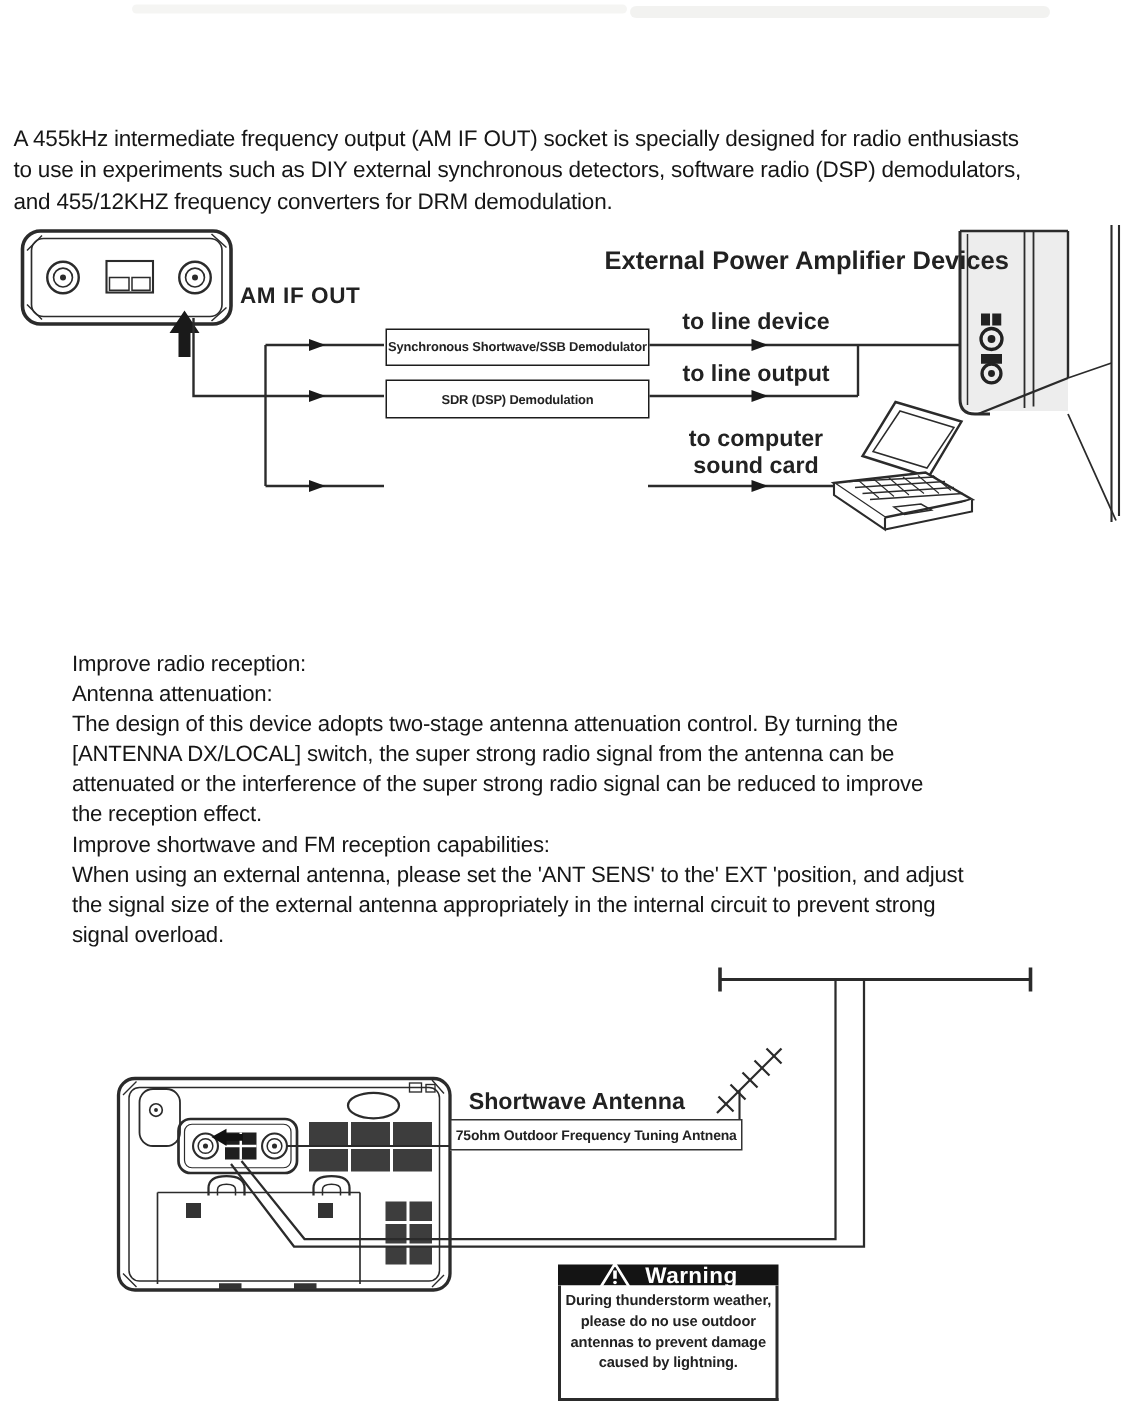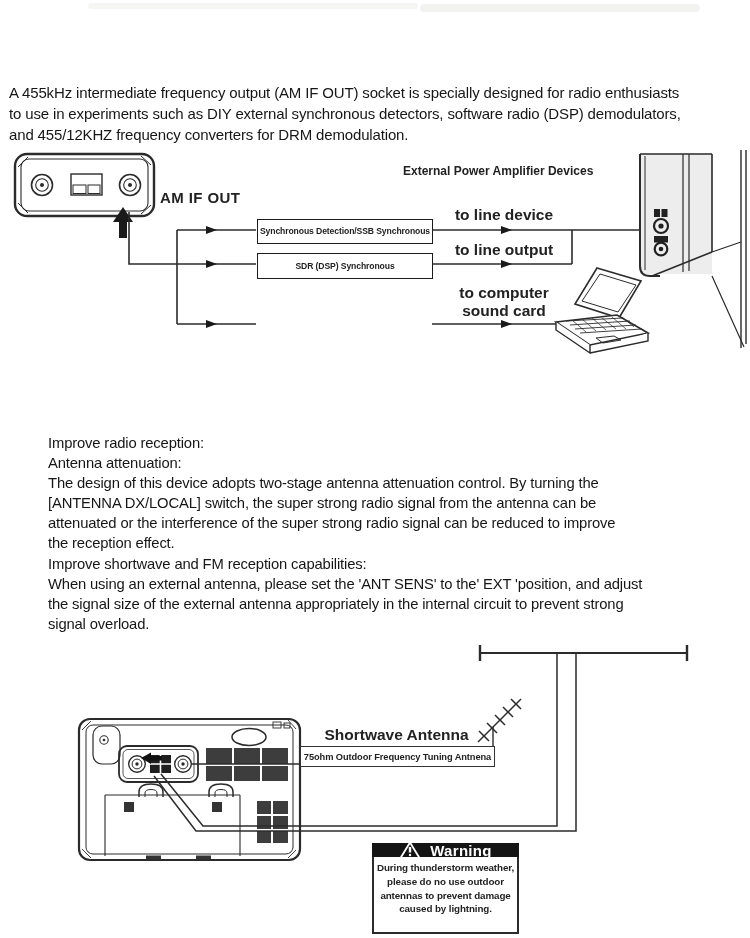--- a/index.html
+++ b/index.html
@@ -7,28 +7,28 @@
     position:relative;width:750px;height:938px;background:#ffffff;overflow:hidden;
     font-family:"Liberation Sans","DejaVu Sans",sans-serif;color:#1a1a1a;
   }
   .abs{position:absolute;}
   .smudge{position:absolute;background:#ececea;border-radius:4px;opacity:.55;}
   .para{white-space:pre;color:#161616;}
   .intro{left:9px;top:46px;font-size:15px;line-height:21px;letter-spacing:-.15px;font-weight:500;margin-top:36px;}
   .midtext{left:48px;top:433px;font-size:14.8px;line-height:20.1px;letter-spacing:-.15px;font-weight:500;}
   .dlabel{font-weight:700;color:#222;}
   .amifout{left:160px;top:189px;font-size:15px;letter-spacing:.4px;}
-  .extamp{left:403px;top:164px;font-size:12px;}
+  .extamp{left:403px;top:164px;font-size:17px;}
   .conn-label{width:148px;text-align:center;font-size:15.5px;font-weight:700;color:#222;white-space:pre-line;line-height:17.5px;}
   .flowbox{
     position:absolute;border:1.6px solid #1c1c1c;background:#fff;
     display:flex;align-items:center;justify-content:center;text-align:center;
     font-size:8.6px;font-weight:700;color:#222;white-space:pre-line;line-height:1.2;letter-spacing:-.1px;
   }
-  .swlabel{left:300px;top:726px;width:193px;text-align:center;font-size:15.5px;}
+  .swlabel{left:288px;top:726px;width:193px;text-align:center;font-size:15.5px;}
   .mwlabel{left:358px;top:803px;width:160px;text-align:center;font-size:16px;}
   .tuningbox{
     left:300px;top:746px;width:193px;height:19px;border:1.4px solid #333;background:#fff;
     display:flex;align-items:center;justify-content:center;
     font-size:9.3px;font-weight:700;color:#222;letter-spacing:-.1px;
   }
   .warnbox{left:372px;top:843px;width:147px;}
   .warnhead{
     height:14px;background:#141414;display:flex;align-items:center;justify-content:center;gap:9px;
   }
@@ -181,22 +181,22 @@
     </g>
   </svg>
 
   <div class="abs para intro">A 455kHz intermediate frequency output (AM IF OUT) socket is specially designed for radio enthusiasts
 to use in experiments such as DIY external synchronous detectors, software radio (DSP) demodulators,
 and 455/12KHZ frequency converters for DRM demodulation.</div>
 
   <div class="abs dlabel amifout">AM IF OUT</div>
   <div class="abs dlabel extamp">External Power Amplifier Devices</div>
 
-  <div class="flowbox" style="left:257px;top:219px;width:174px;height:23px;">Synchronous Detection/SSB Synchronous</div>
-  <div class="flowbox" style="left:257px;top:253px;width:174px;height:24px;">SDR (DSP) Synchronous</div>
+  <div class="flowbox" style="left:257px;top:219px;width:174px;height:23px;">Synchronous Shortwave/SSB Demodulator</div>
+  <div class="flowbox" style="left:257px;top:253px;width:174px;height:24px;">SDR (DSP) Demodulation</div>
 
   <div class="abs conn-label" style="left:430px;top:206px;">to line device</div>
   <div class="abs conn-label" style="left:430px;top:241px;">to line output</div>
   <div class="abs conn-label" style="left:430px;top:284px;">to computer
 sound card</div>
 
   <div class="abs para midtext">Improve radio reception:
 Antenna attenuation:
 The design of this device adopts two-stage antenna attenuation control. By turning the
 [ANTENNA DX/LOCAL] switch, the super strong radio signal from the antenna can be

